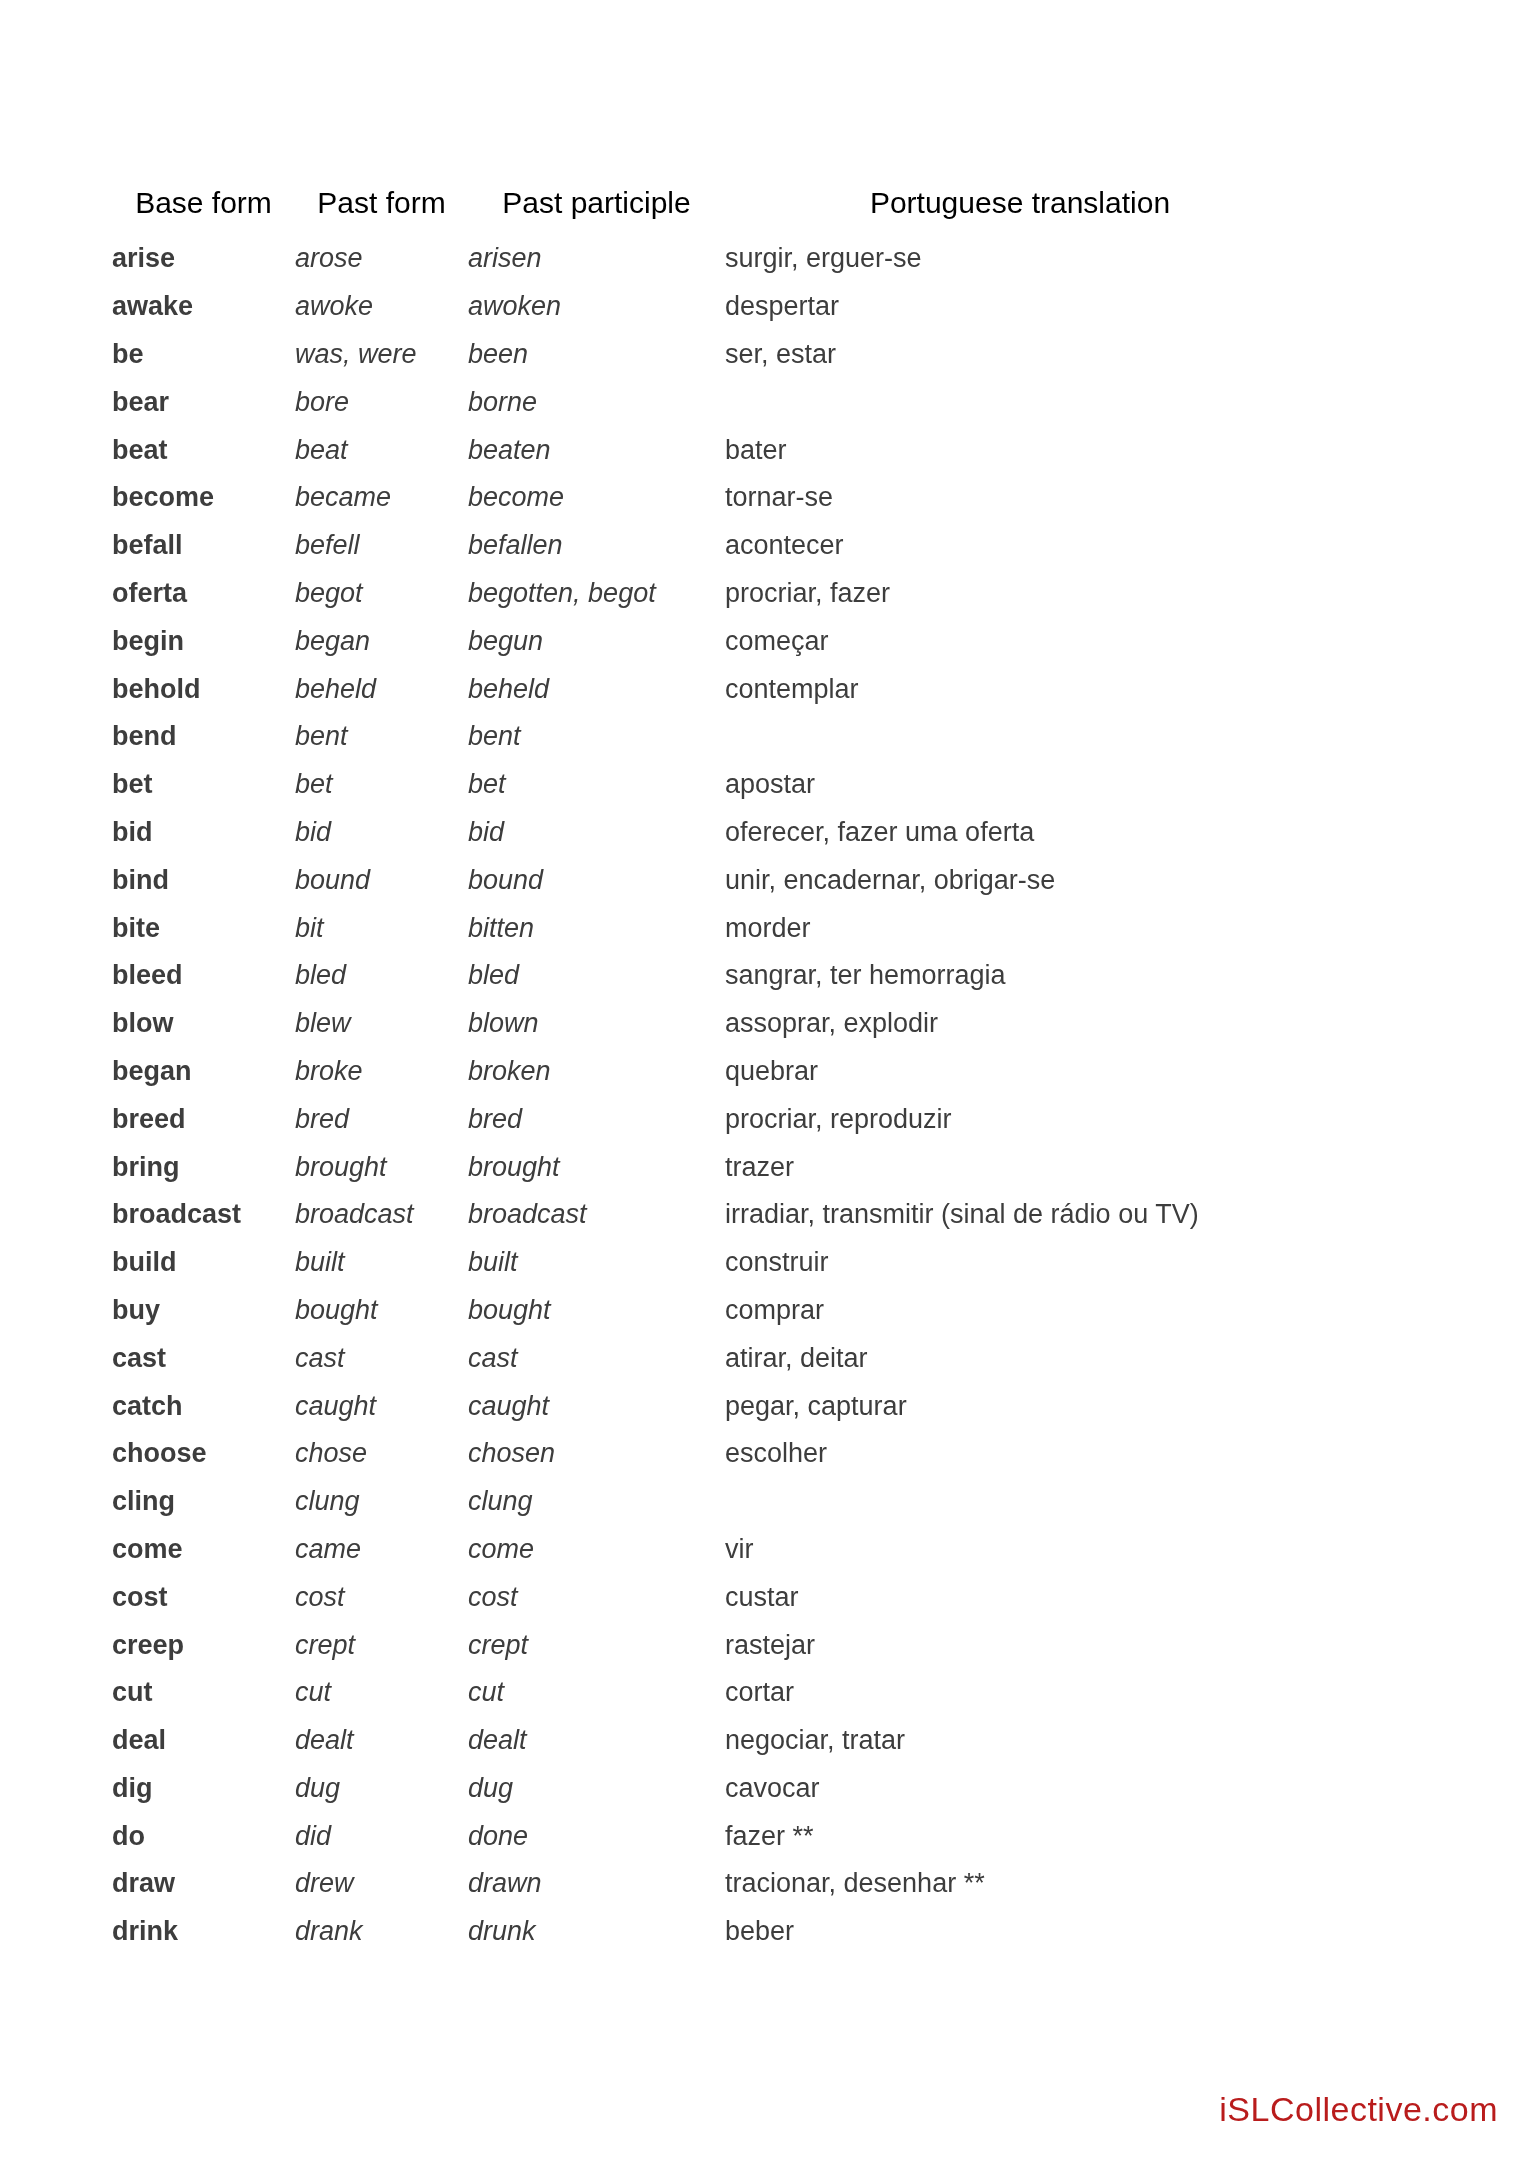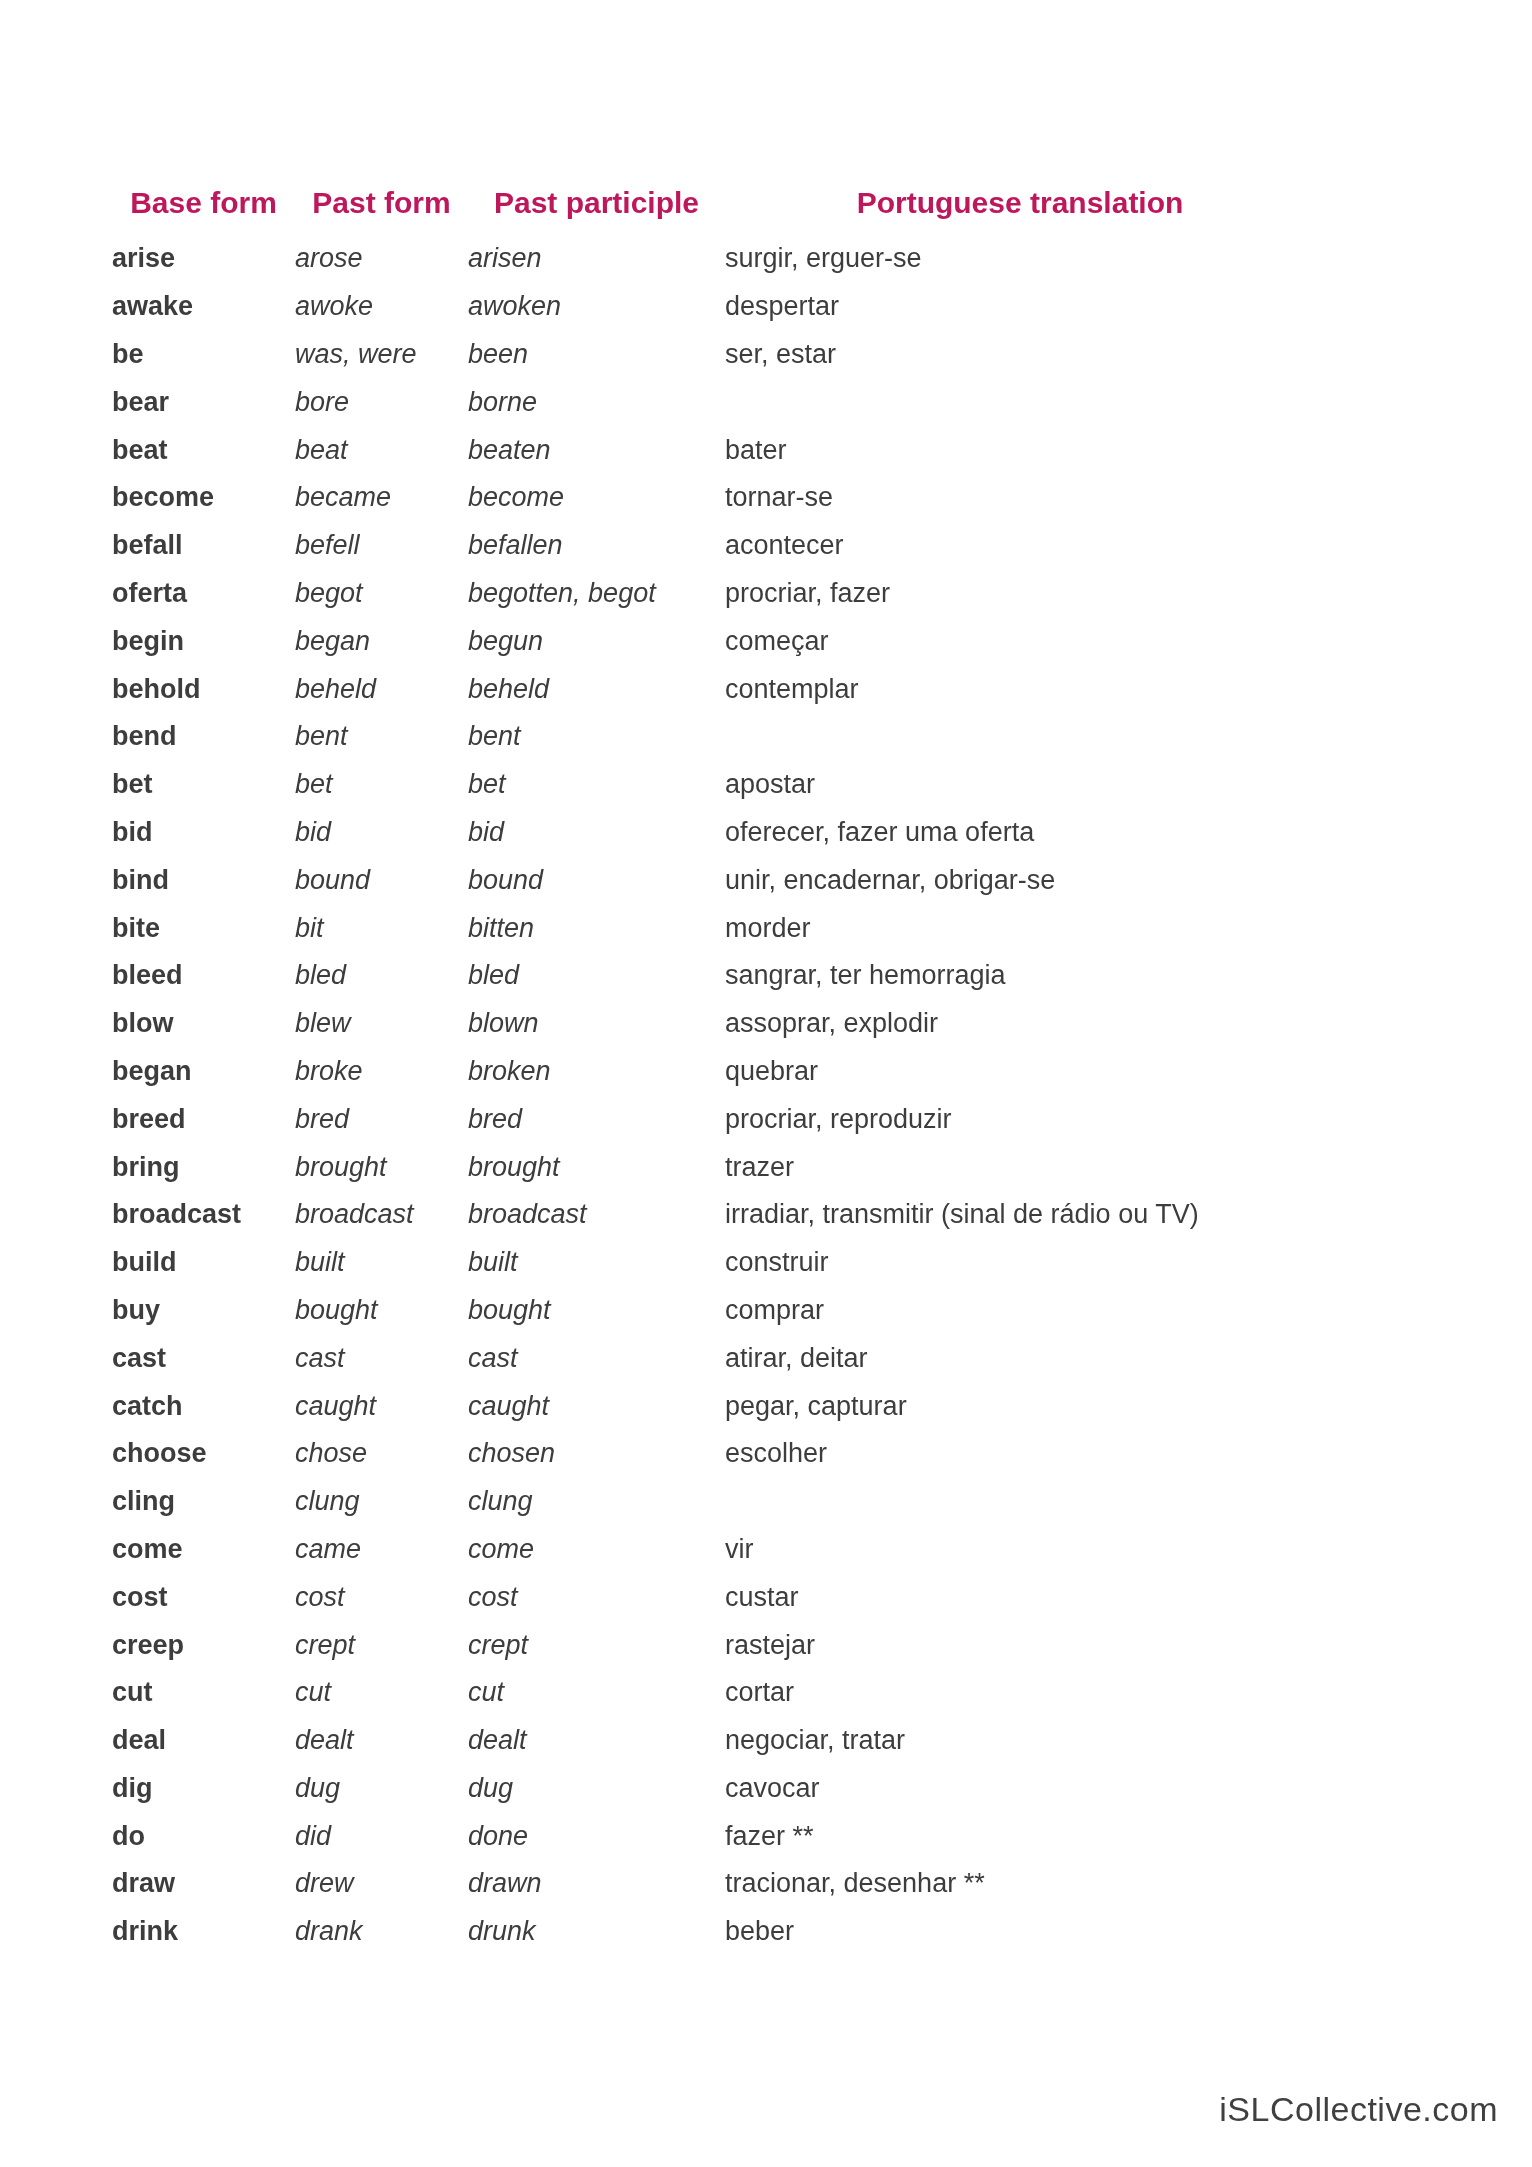--- a/index.html
+++ b/index.html
@@ -22,25 +22,25 @@
     top: 183px;
     width: 1203px;
   }
   .header-row {
     display: grid;
     grid-template-columns: 183px 173px 257px 590px;
     height: 40px;
     align-items: center;
   }
   .header-cell {
-    font-weight: bold;
+    font-weight: normal;
     font-size: 30px;
     text-align: center;
     white-space: nowrap;
-    color: #be185d;
+    color: #000000;
   }
   .rows {
     margin-top: 12px;
   }
   .row {
     display: grid;
     grid-template-columns: 183px 173px 257px 590px;
     height: 47.8px;
     align-items: center;
   }
@@ -49,21 +49,21 @@
     white-space: nowrap;
     color: #3d3d3d;
   }
   .cell.c1 { font-weight: bold; }
   .cell.c2, .cell.c3 { font-style: italic; }
   .watermark {
     position: absolute;
     top: 2090px;
     right: 34px;
     font-size: 34px;
-    color: #404040;
+    color: #b91c1c;
     letter-spacing: 0.5px;
   }
 </style>
 </head>
 <body>
 
 <div class="page">
 
   <div class="verbs-table">
     <div class="header-row">

